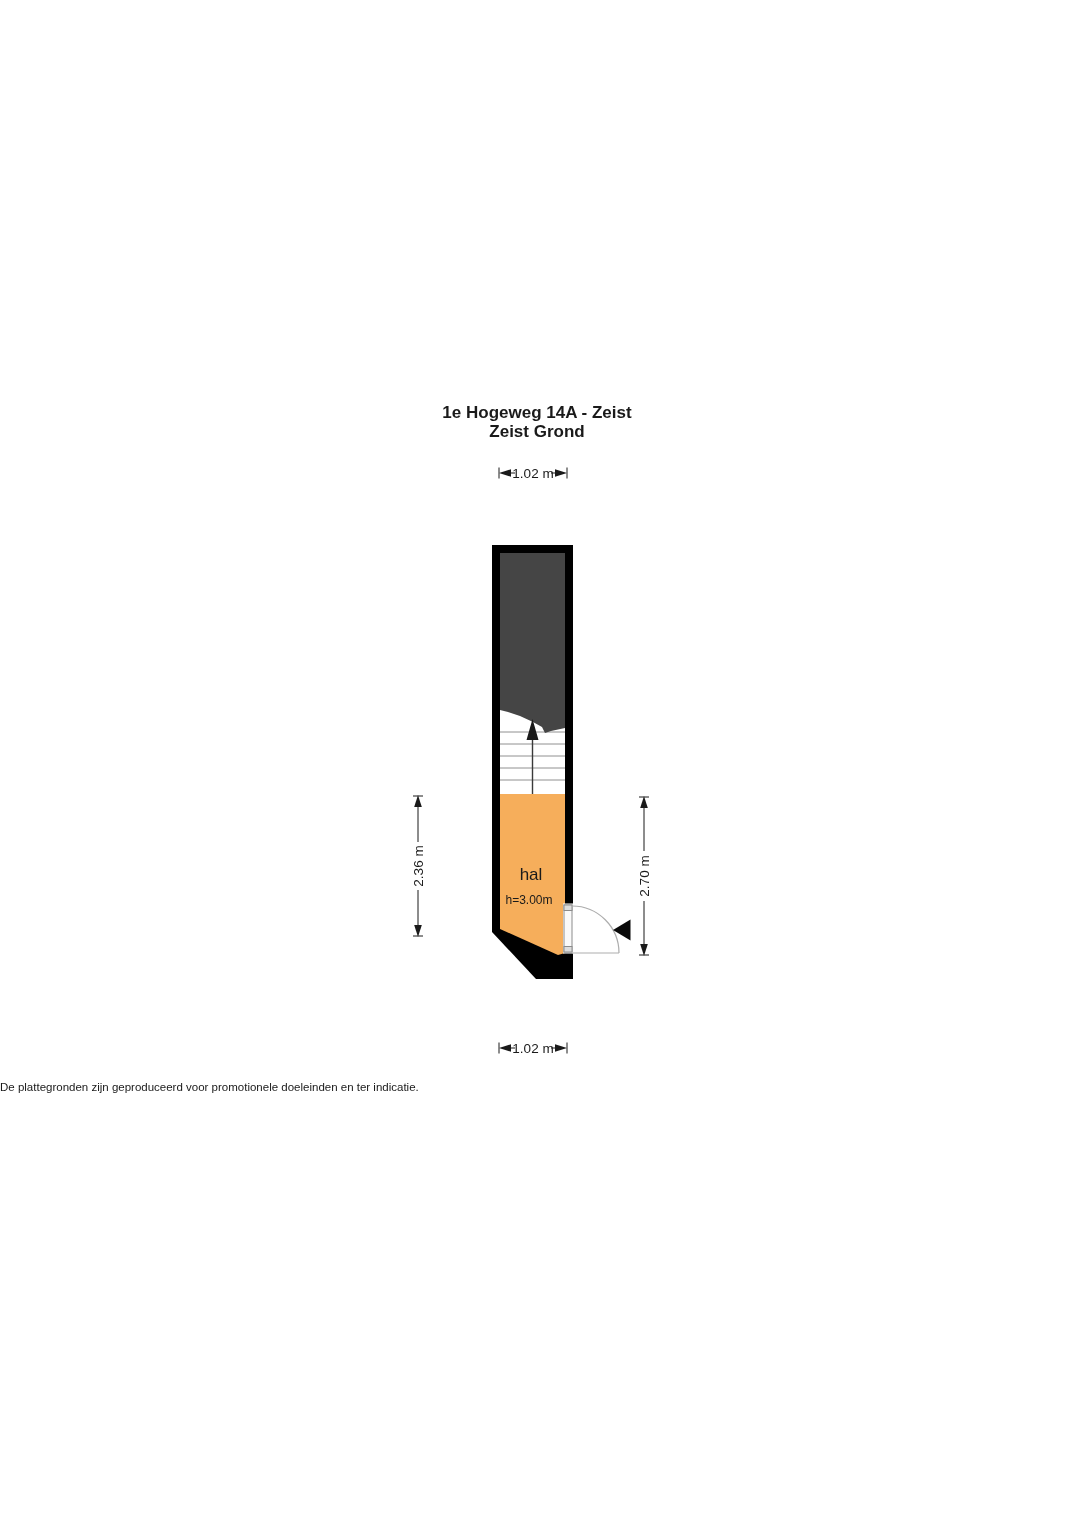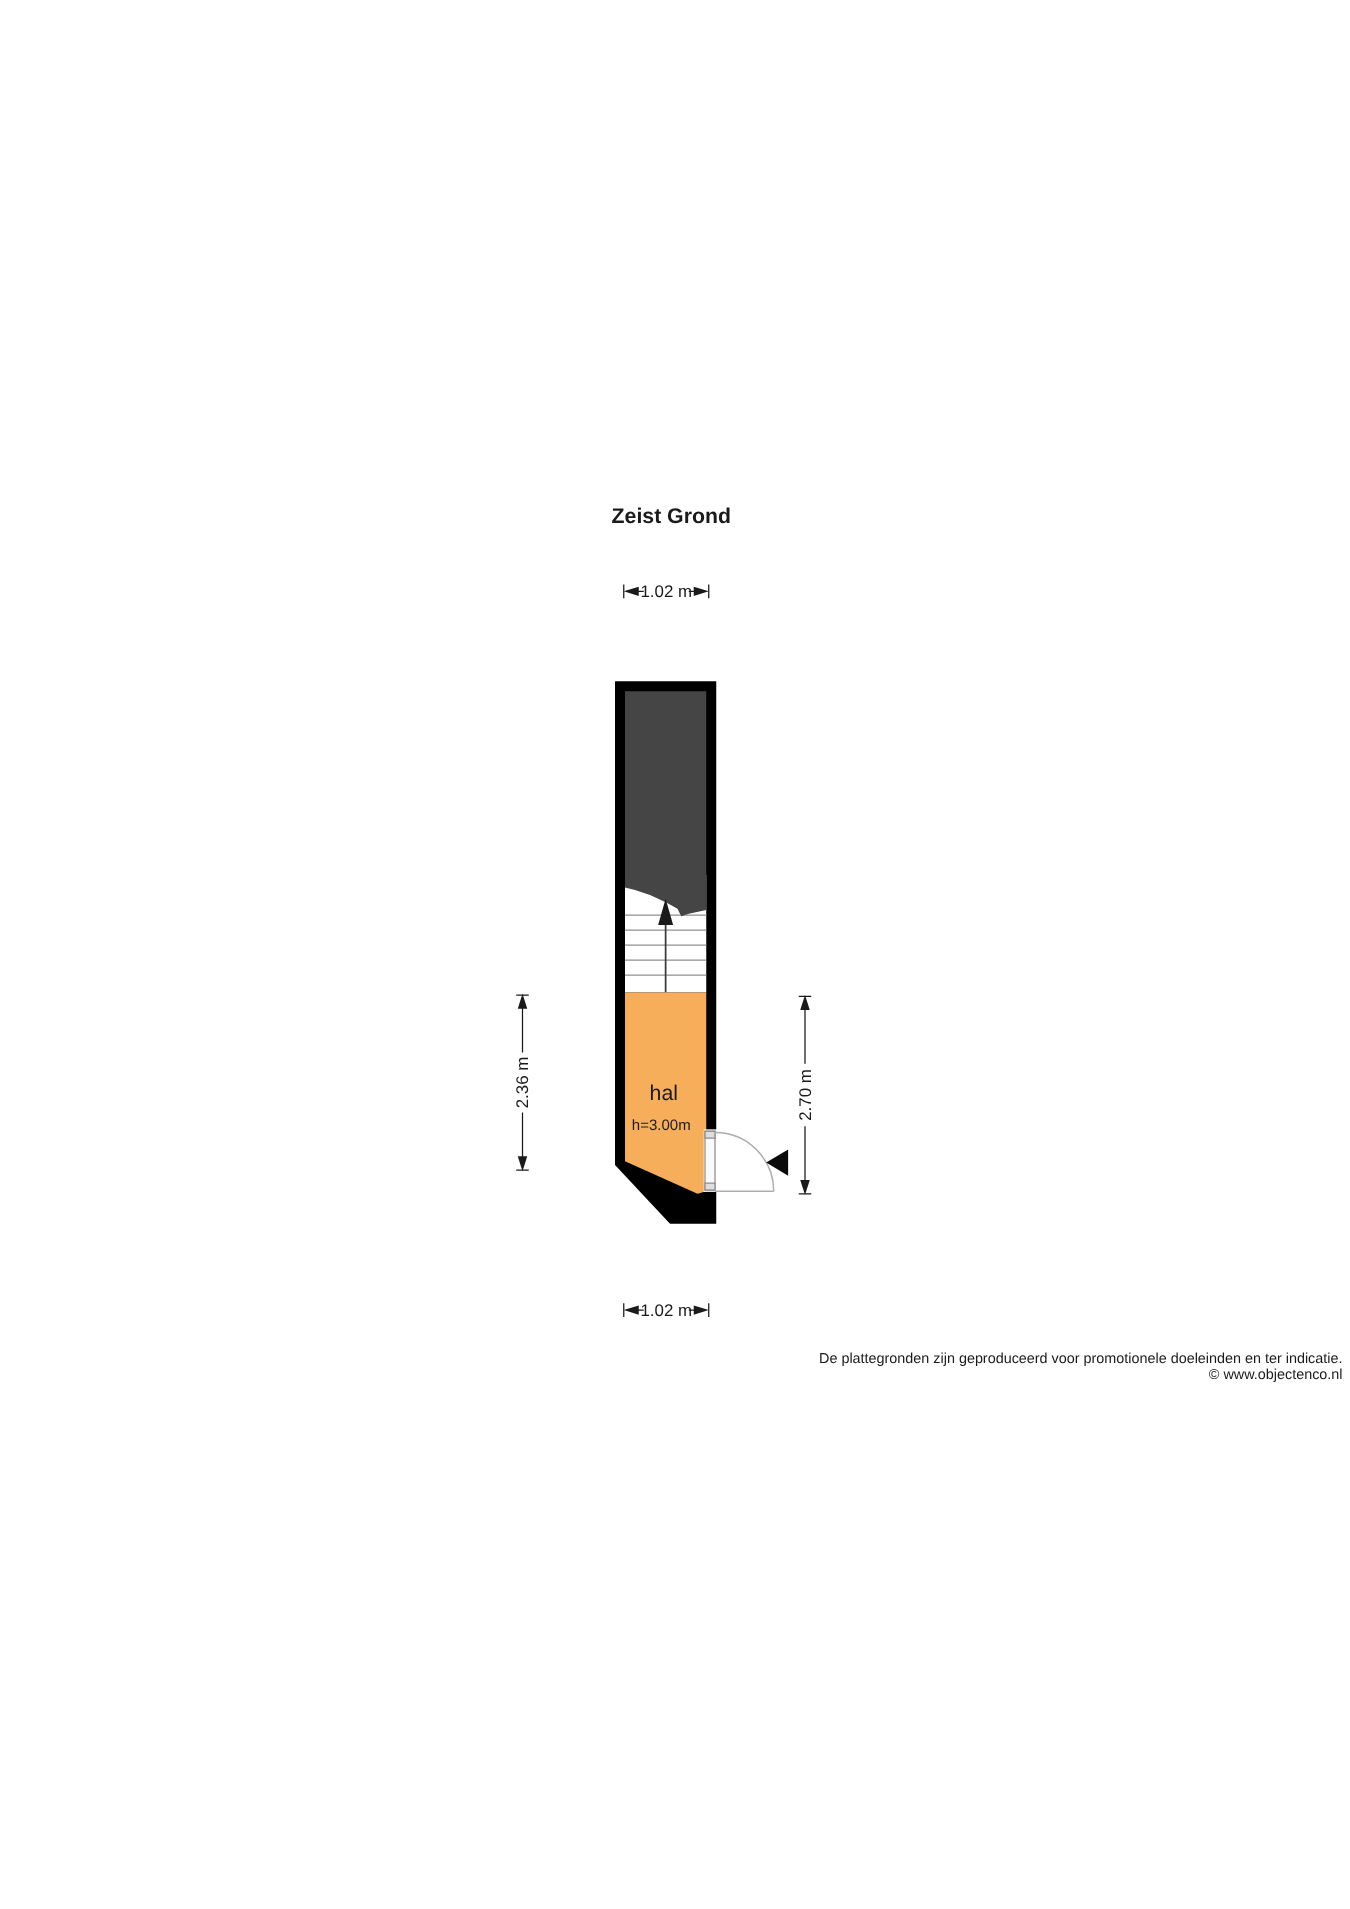--- a/index.html
+++ b/index.html
@@ -29,21 +29,21 @@
   .plan-svg {
     position: absolute;
     top: 0;
     left: 0;
   }
   .footer-block {
     position: absolute;
     top: 1081px;
     left: 0;
     width: 1074px;
-    text-align: right;
+    text-align: left;
     font-size: 11.5px;
     line-height: 13px;
     color: #1a1a1a;
   }
   .dim-text {
     font-size: 13.5px;
     fill: #1a1a1a;
   }
   .room-name {
     font-size: 17px;
@@ -58,20 +58,21 @@
     stroke-width: 1;
     fill: none;
   }
 </style>
 </head>
 <body>
 
 <div class="page">
 
   <div class="title-block">
+    <div>1e Hogeweg 14A - Zeist</div>
     <div>Zeist Grond</div>
   </div>
 
   <svg class="plan-svg" width="1080" height="1527" viewBox="0 0 1080 1527">
 
     <g>
 
       <polygon points="492,545 573,545 573,979 536,979 492,932" fill="#000000"></polygon>
 
       <rect x="500" y="700" width="65" height="94" fill="#ffffff"></rect>
@@ -126,16 +127,15 @@
     <g>
       <path d="M639,797 H649 M644,799 V851 M644,901 V953 M639,955 H649" class="dim-stroke"></path>
       <polygon points="644,796 640.2,808 647.8,808" fill="#1a1a1a"></polygon>
       <polygon points="644,956 640.2,944 647.8,944" fill="#1a1a1a"></polygon>
       <text x="644" y="880.5" text-anchor="middle" class="dim-text" transform="rotate(-90 644 876)">2.70 m</text>
     </g>
   </svg>
 
   <div class="footer-block">
     <div>De plattegronden zijn geproduceerd voor promotionele doeleinden en ter indicatie.</div>
-    <div>© www.objectenco.nl</div>
   </div>
 
 </div>
 
 </body></html>

